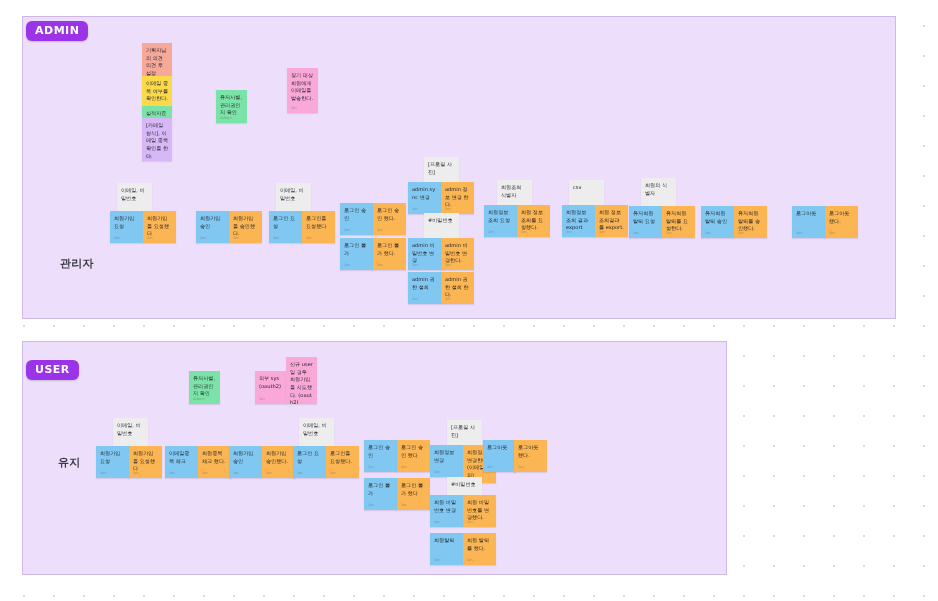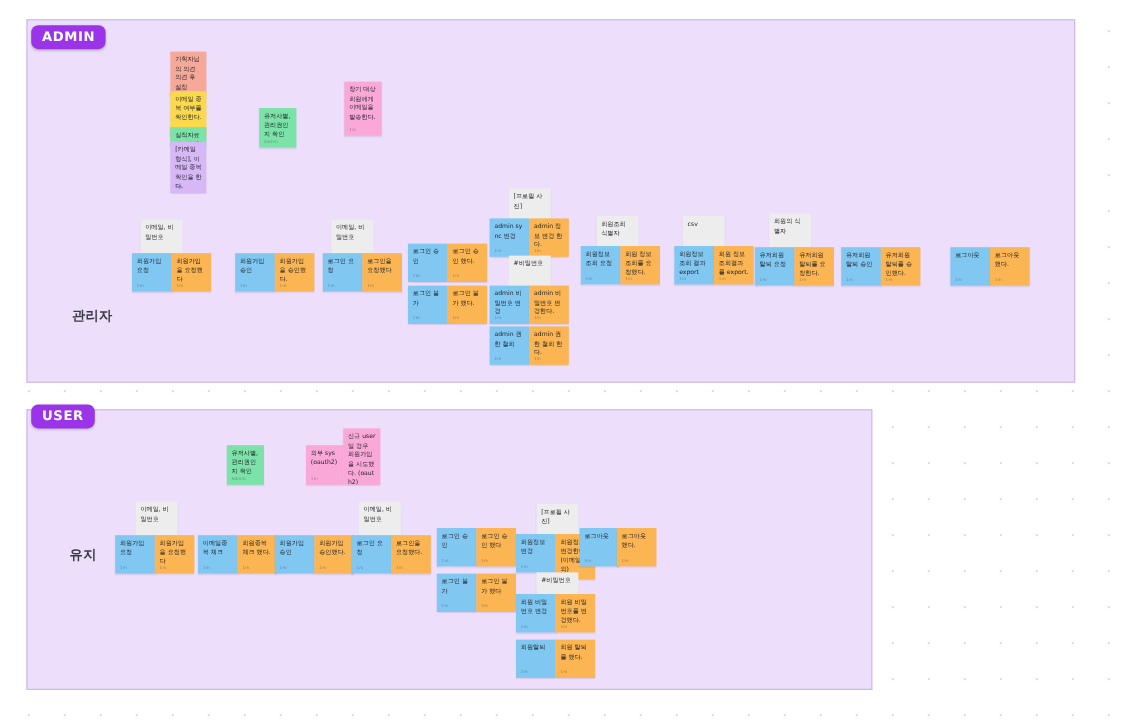--- a/index.html
+++ b/index.html
@@ -246,21 +246,21 @@
   <div class="note c-blue" style="left:792px;top:206px;width:33px;height:32px;">
     <span class="txt">로그아웃</span>
     <span class="sub">1m</span>
   </div>
   <div class="note c-orange" style="left:825px;top:206px;width:33px;height:32px;">
     <span class="txt">로그아웃 했다.</span>
     <span class="sub">1m</span>
   </div>
 
   <div class="frame" style="left:22px;top:341px;width:705px;height:234px;"></div>
-  <div class="frame-badge" style="left:26px;top:337px;">USER</div>
+  <div class="frame-badge" style="left:26px;top:360px;">USER</div>
   <div class="row-label" style="left:58px;top:455px;">유지</div>
 
   <div class="note c-green" style="left:189px;top:371px;width:31px;height:33px;">
     <span class="txt">유저사별, 관리권인지 확인</span>
     <span class="sub">Admin</span>
   </div>
 
   <div class="note c-pink" style="left:255px;top:371px;width:31px;height:33px;">
     <span class="txt">외부 sys (oauth2)</span>
     <span class="sub">1m</span>

